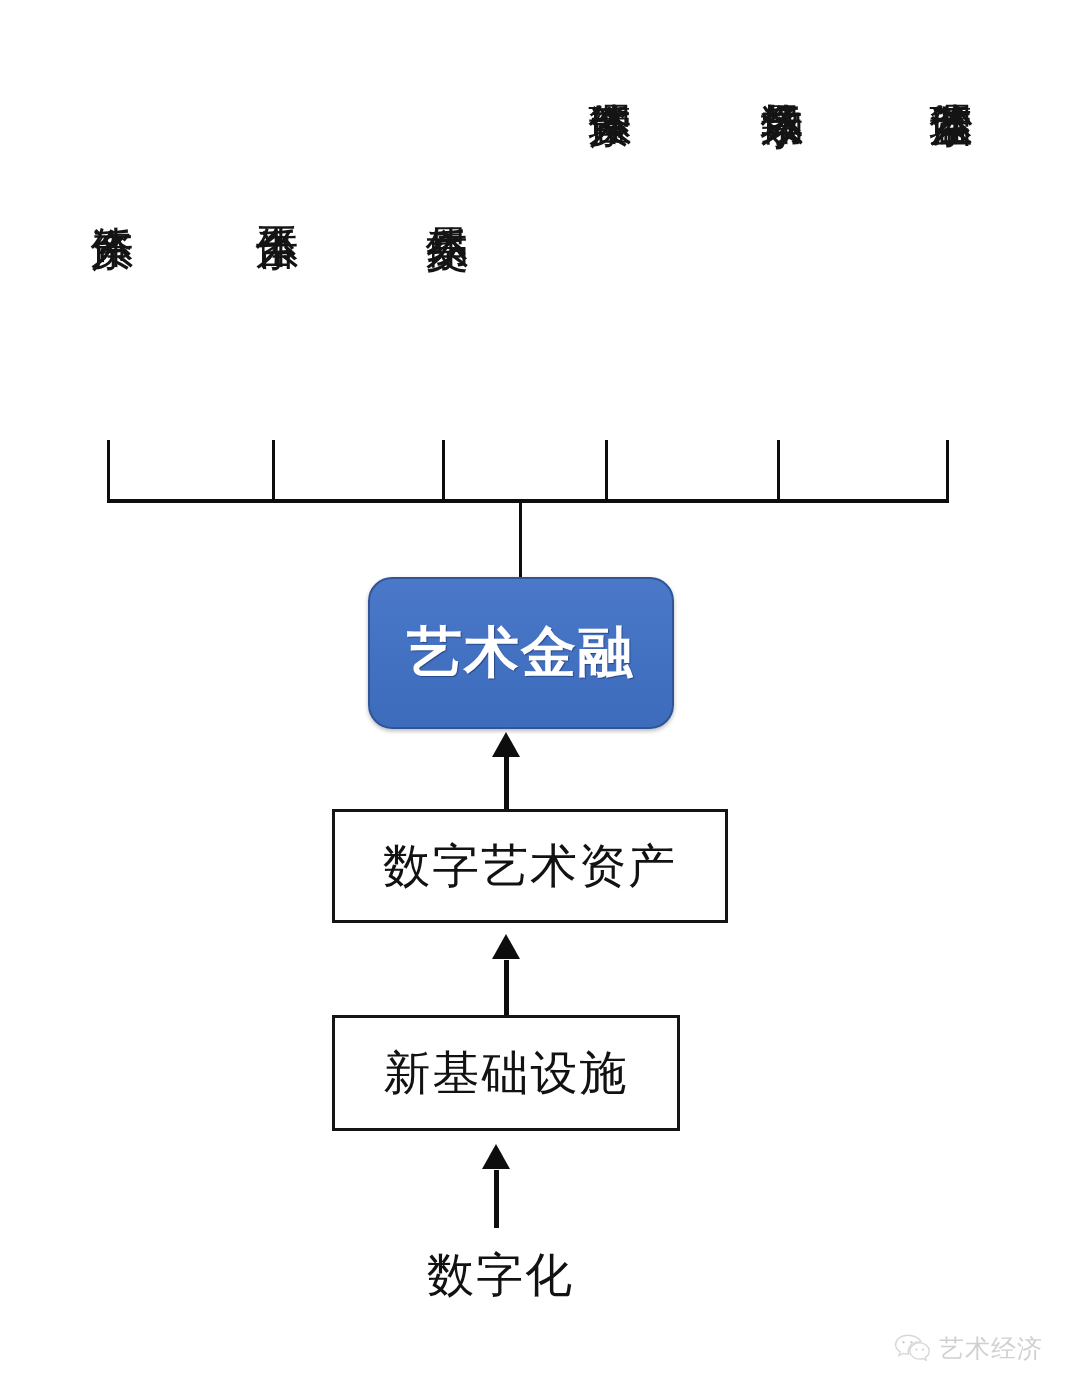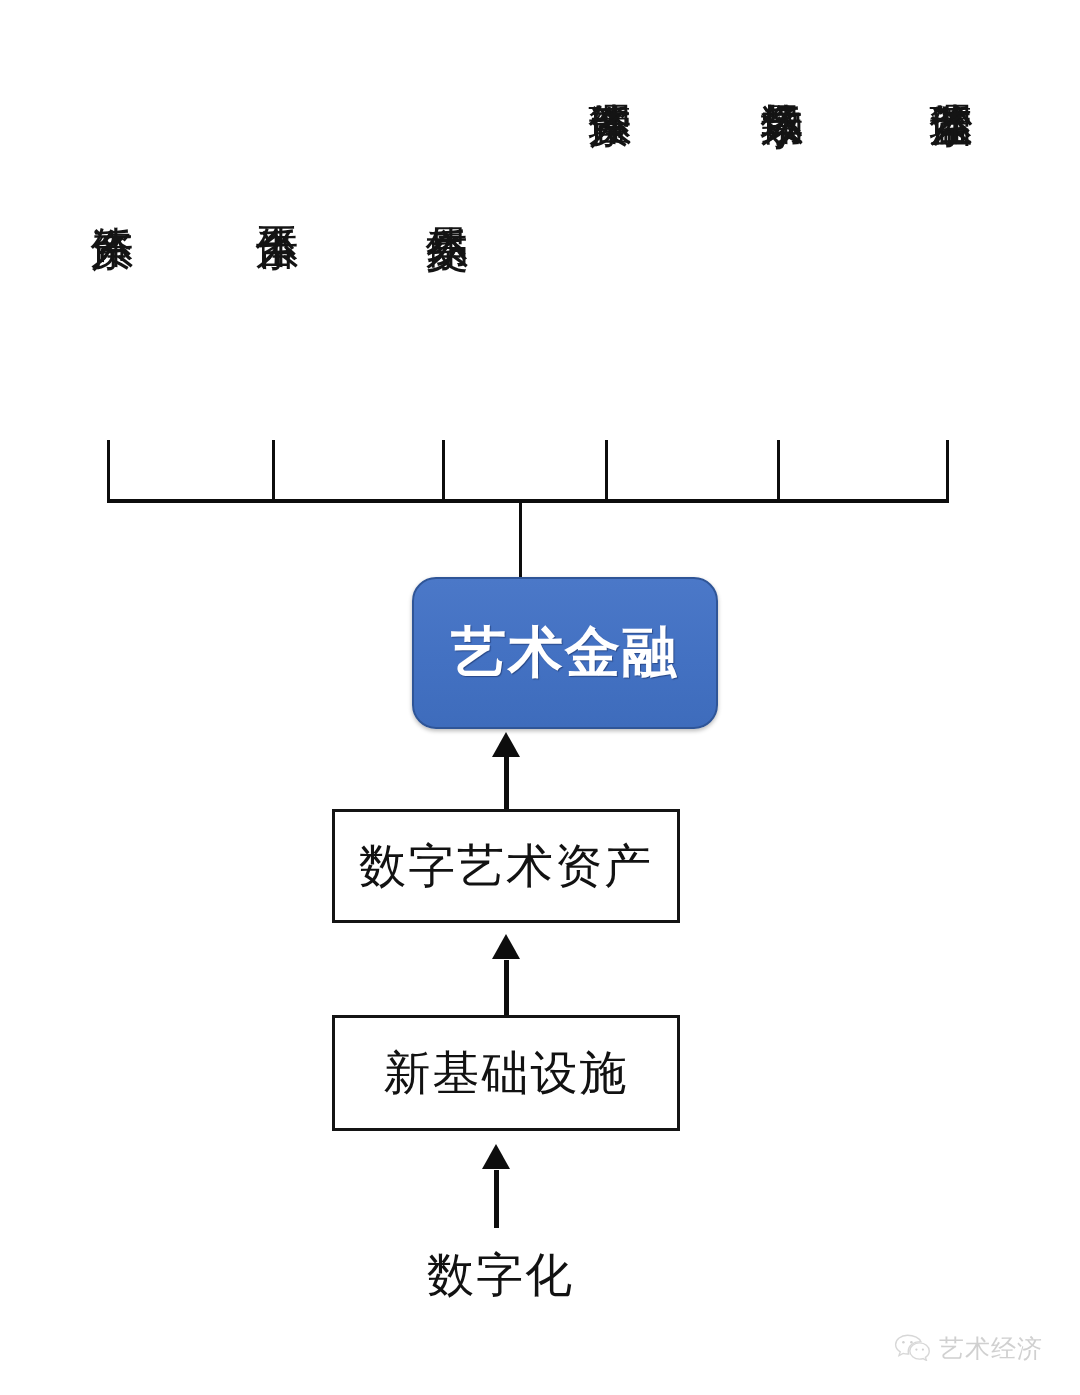--- a/index.html
+++ b/index.html
@@ -146,28 +146,28 @@
   <div class="vstem" style="left:272px; top:440px; height:62px;"></div>
   <div class="vstem" style="left:442px; top:440px; height:62px;"></div>
   <div class="vstem" style="left:605px; top:440px; height:62px;"></div>
   <div class="vstem" style="left:777px; top:440px; height:62px;"></div>
   <div class="vstem" style="left:946px; top:440px; height:62px;"></div>
 
   <div class="hbar" style="left:107px; top:499px; width:842px; height:4px;"></div>
 
   <div class="vstem" style="left:519px; top:499px; height:80px;"></div>
 
-  <div class="blue-node" style="left:368px; top:577px; width:306px; height:152px;margin-left:44px;">
+  <div class="blue-node" style="left:368px; top:577px; width:306px; height:152px;">
     <span class="blue-node-text">艺术金融</span>
   </div>
 
   <div class="arrow-shaft" style="left:504px; top:757px; height:52px;"></div>
   <div class="arrow-head" style="left:492px; top:732px;"></div>
 
-  <div class="rect-node" style="left:332px; top:809px; width:348px; height:114px;">
+  <div class="rect-node" style="left:332px; top:809px; width:396px; height:114px;">
     <span class="rect-node-text">数字艺术资产</span>
   </div>
 
   <div class="arrow-shaft" style="left:504px; top:960px; height:56px;"></div>
   <div class="arrow-head" style="left:492px; top:934px;"></div>
 
   <div class="rect-node" style="left:332px; top:1015px; width:348px; height:116px;text-align:center;">
     <span class="rect-node-text">新基础设施</span>
   </div>
 

